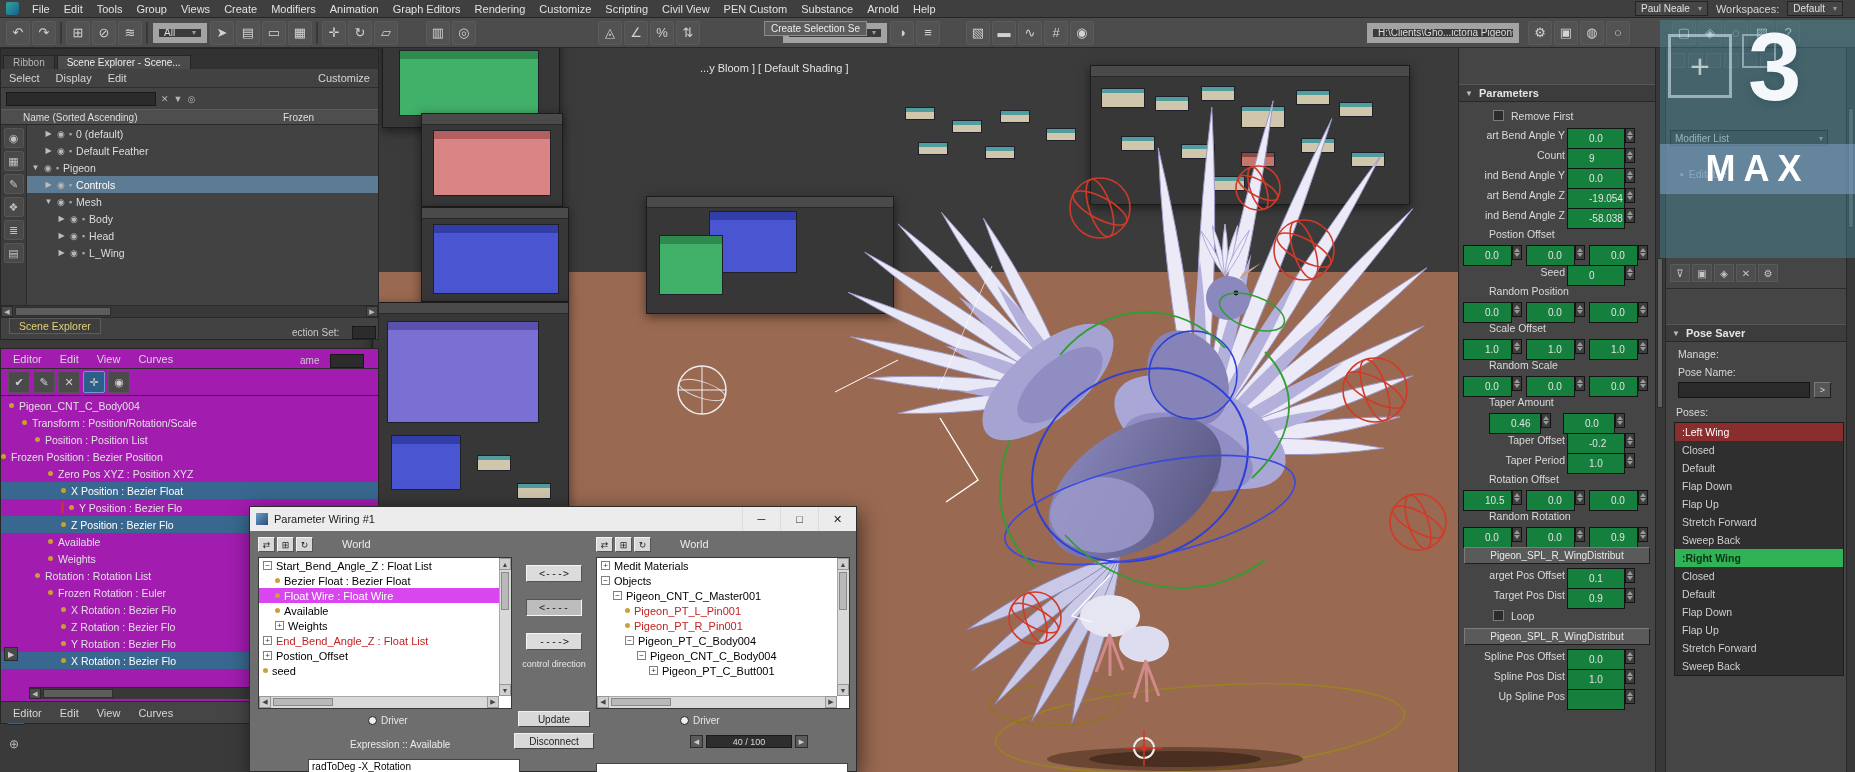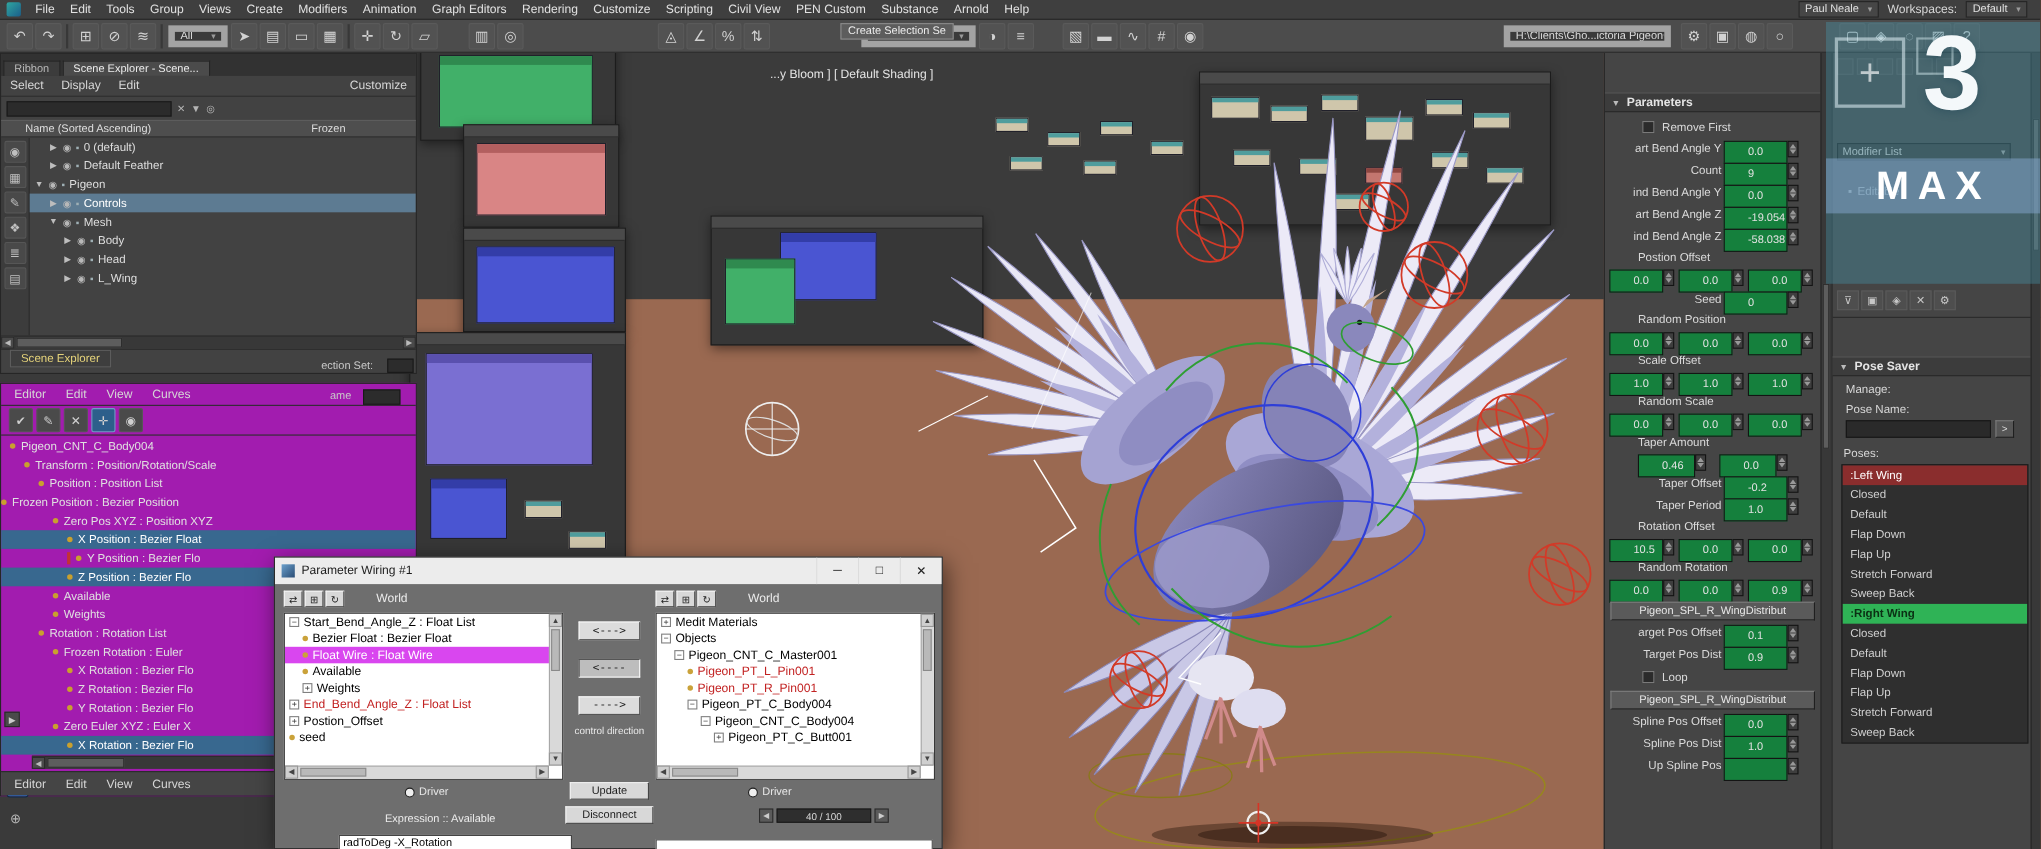--- a/index.html
+++ b/index.html
@@ -584,24 +584,20 @@
           <span>X Rotation : Bezier Flo</span>
         </div>
         <div class="ce-row" style="padding-left: 60px;">
           <span class="ce-dot"></span>
           <span>Z Rotation : Bezier Flo</span>
         </div>
         <div class="ce-row" style="padding-left: 60px;">
           <span class="ce-dot"></span>
           <span>Y Rotation : Bezier Flo</span>
         </div>
-        <div class="ce-row" style="padding-left: 47px;">
-          <span class="ce-dot"></span>
-          <span>Zero Euler XYZ : Euler X</span>
-        </div>
         <div class="ce-row sel" style="padding-left: 60px;">
           <span class="ce-dot"></span>
           <span>X Rotation : Bezier Flo</span>
         </div>
       </div>
     <span class="ce-exp">▶</span>
     <div class="ce-hscroll">
       <span class="sb-arrow" style="left:0">◀</span>
       <span class="sb-thumb" style="left:14px;width:70px"></span>
       <span class="sb-arrow" style="right:0">▶</span>

